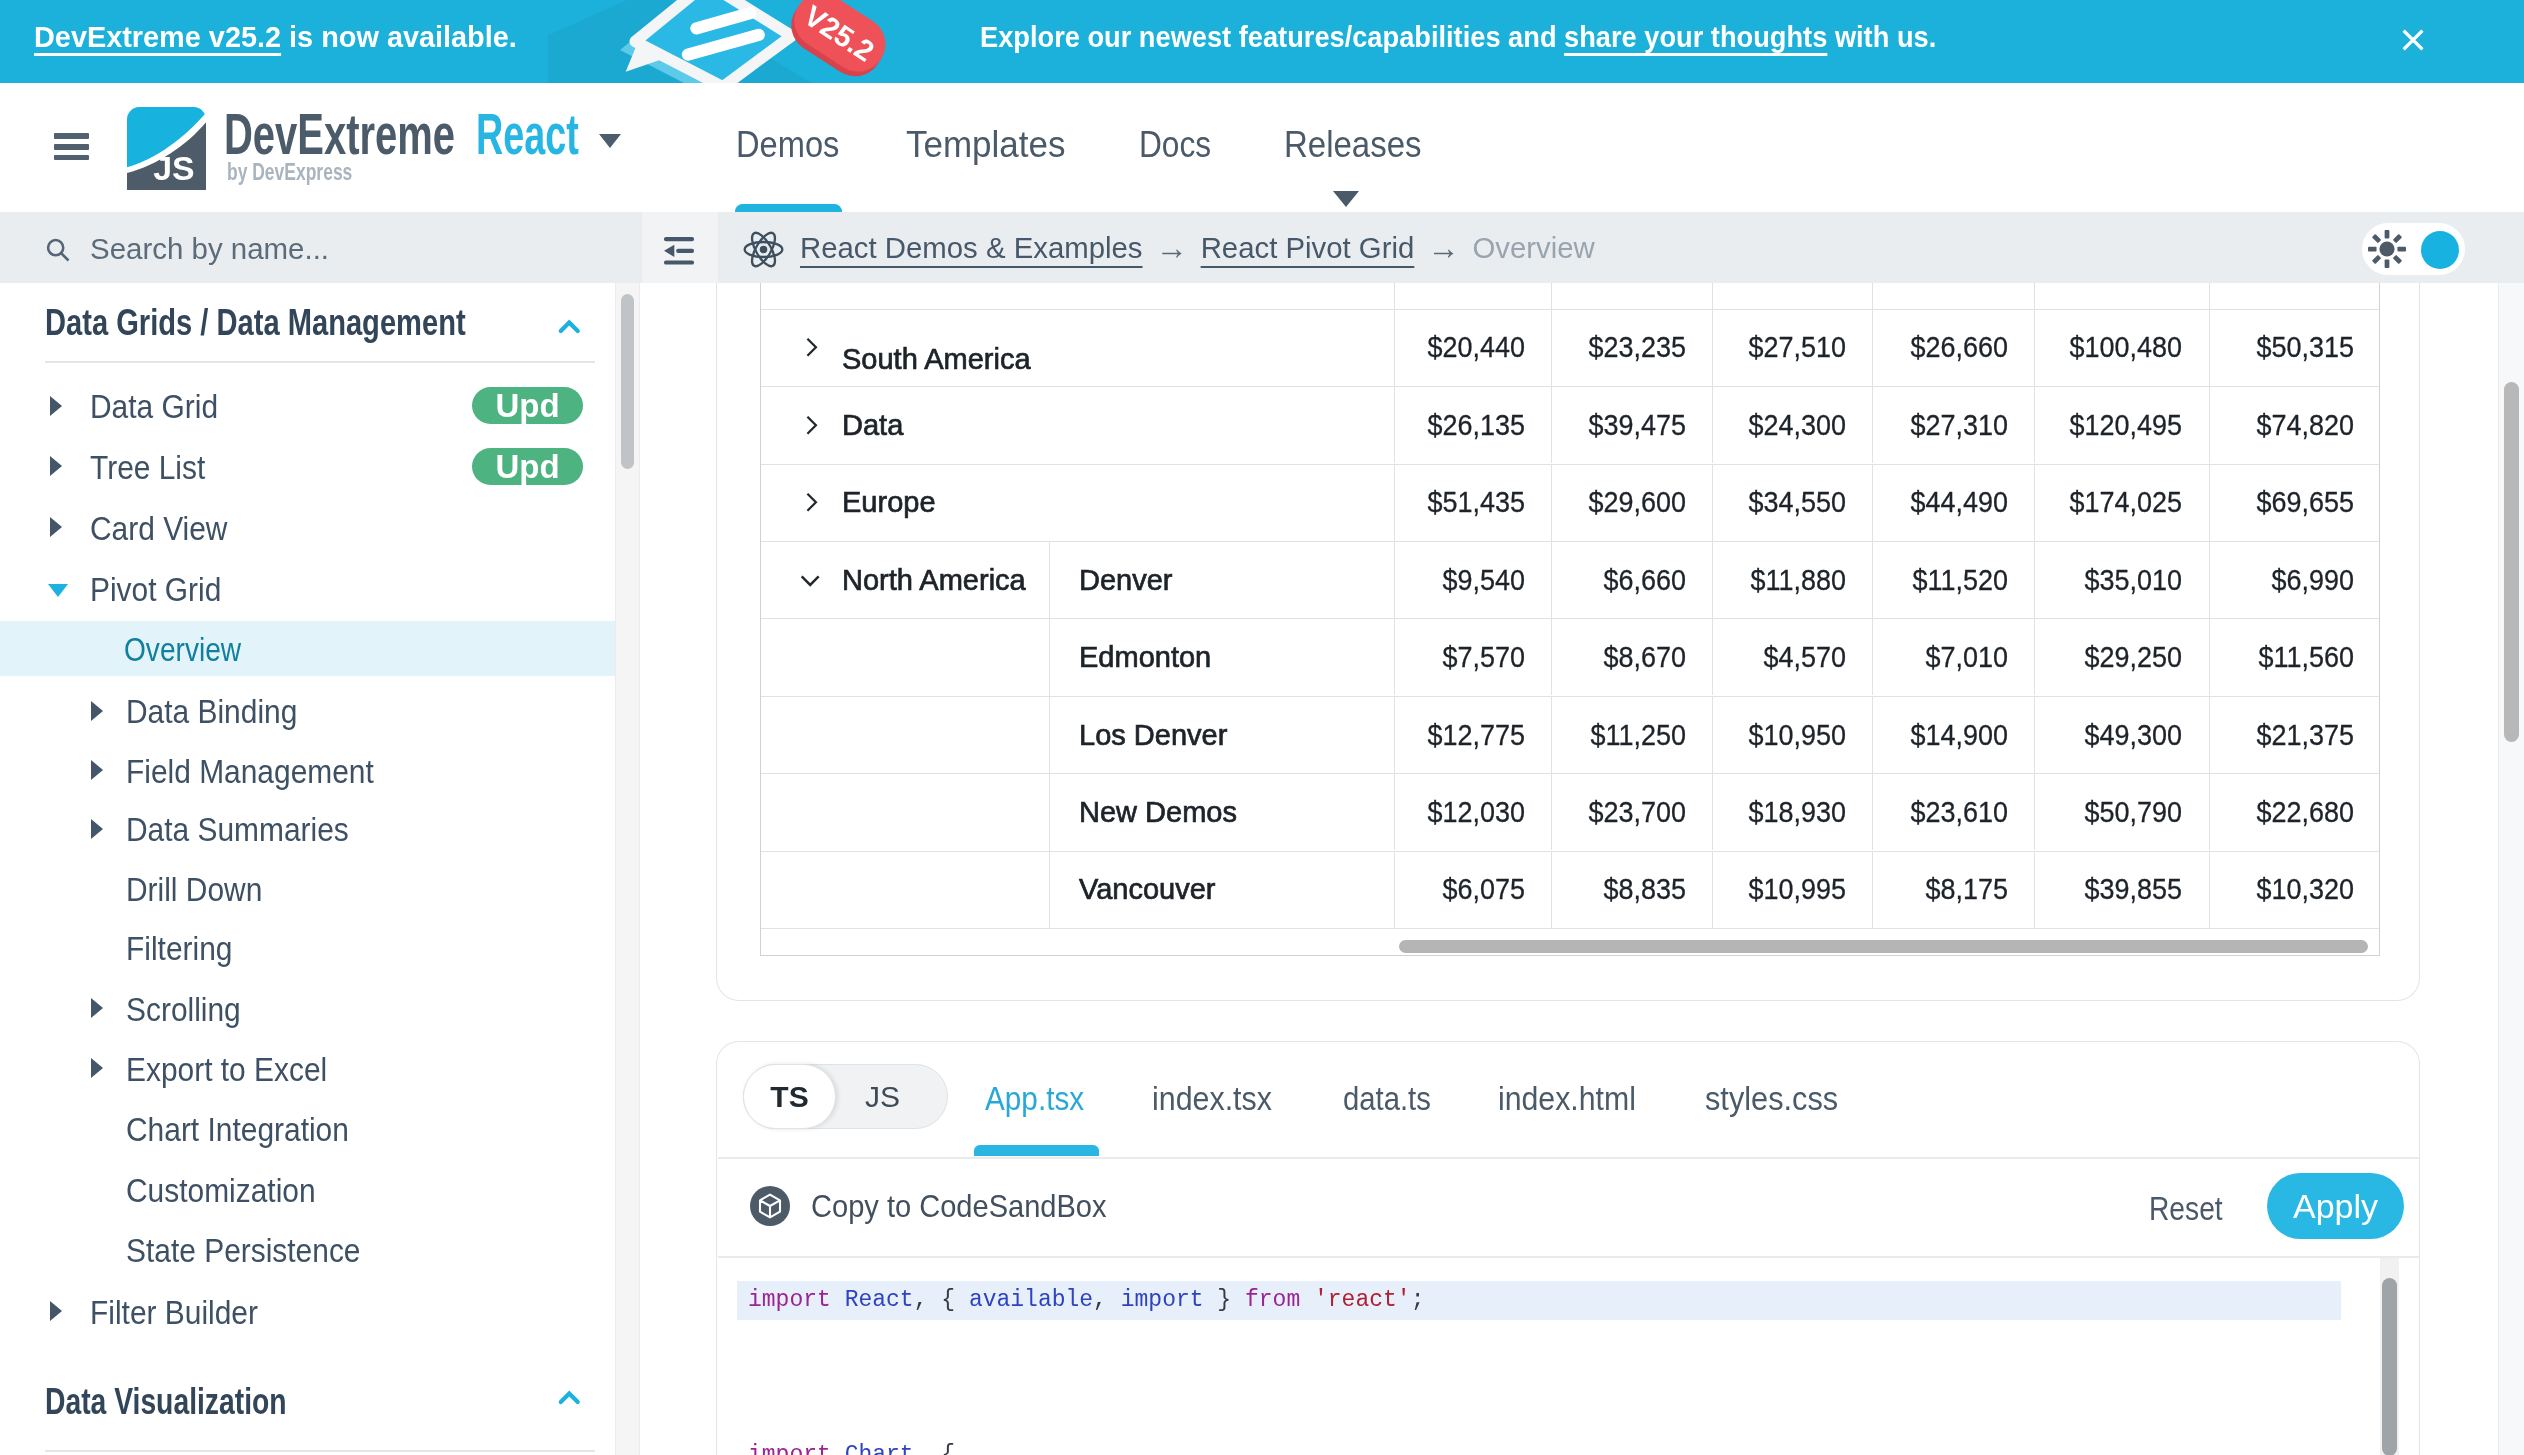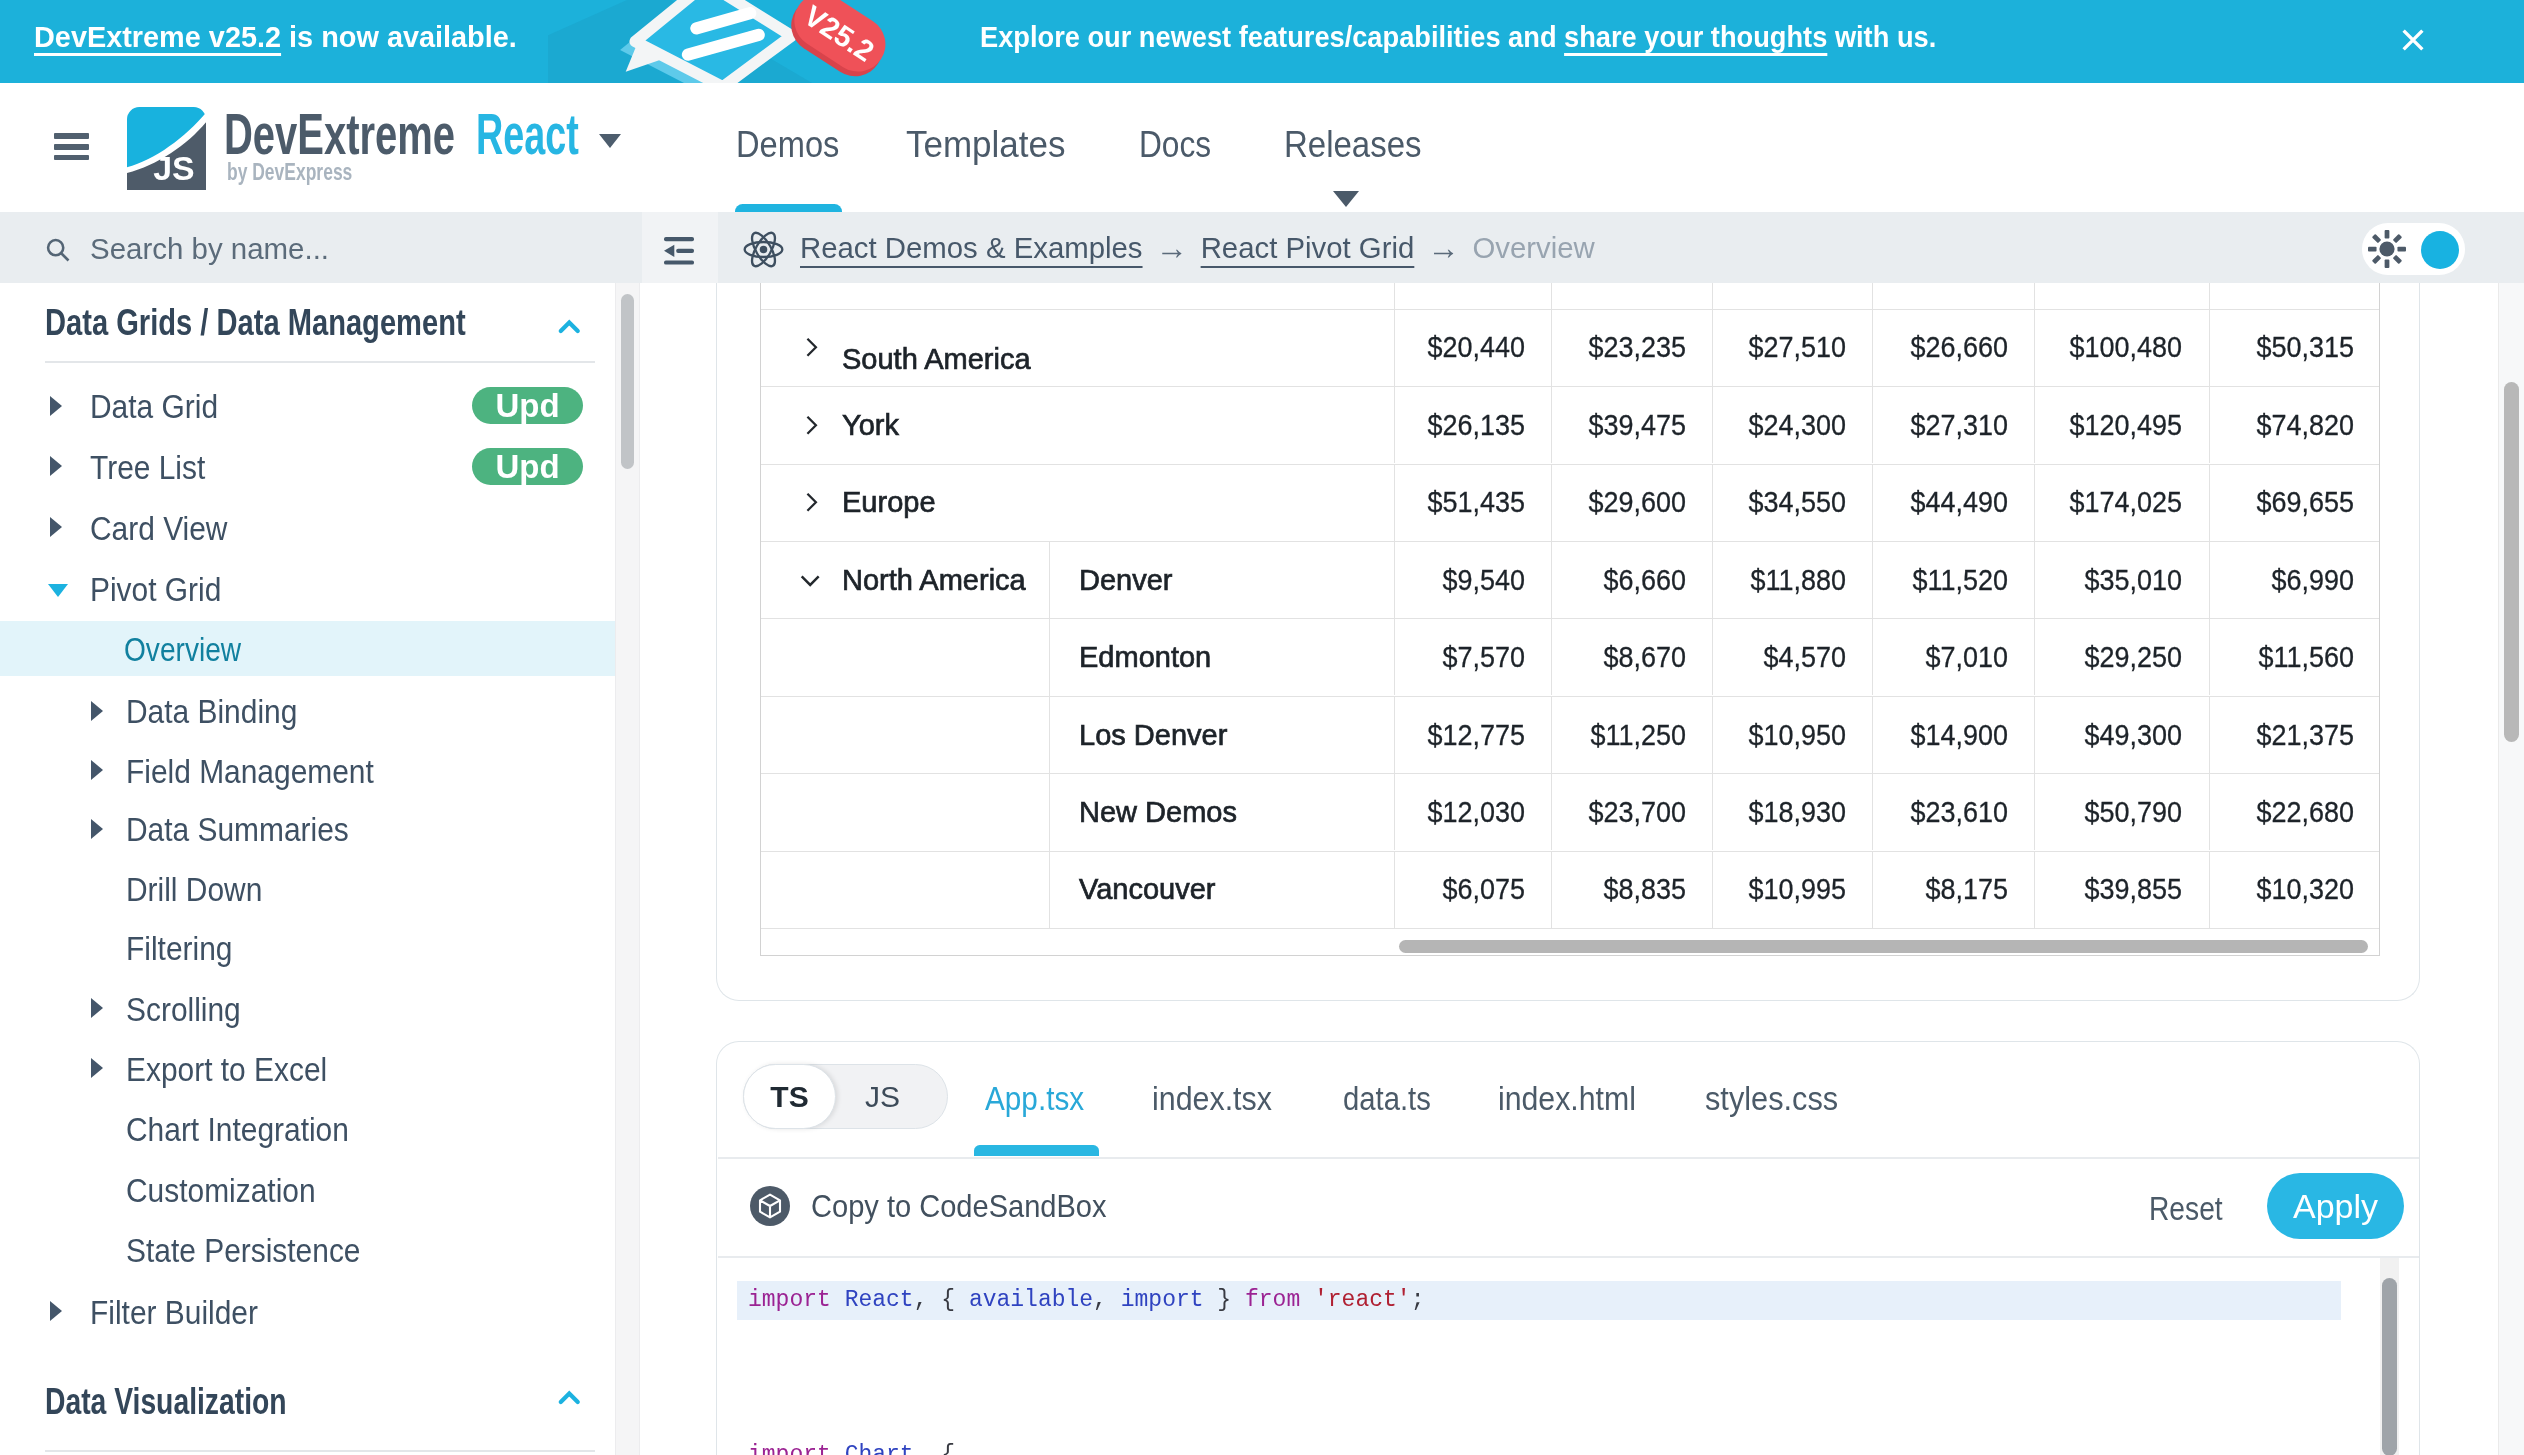--- a/index.html
+++ b/index.html
@@ -242,21 +242,21 @@
       <div class="abs" style="left:1712px; top:386px; width:0.9px; height:77px; background:#e2e2e2;"></div>
       <div class="abs" style="left:1872px; top:386px; width:0.9px; height:77px; background:#e2e2e2;"></div>
       <div class="abs" style="left:2034px; top:386px; width:0.9px; height:77px; background:#e2e2e2;"></div>
       <div class="abs" style="left:2209px; top:386px; width:0.9px; height:77px; background:#e2e2e2;"></div>
       <div class="money abs" style="left: 1403px; top: 408px; width: 122px; transform: scaleX(0.93);">$26,135</div>
       <div class="money abs" style="left: 1561px; top: 408px; width: 125px; transform: scaleX(0.93);">$39,475</div>
       <div class="money abs" style="left: 1721px; top: 408px; width: 125px; transform: scaleX(0.93);">$24,300</div>
       <div class="money abs" style="left: 1882px; top: 408px; width: 126px; transform: scaleX(0.93);">$27,310</div>
       <div class="money abs" style="left: 2043px; top: 408px; width: 139px; transform: scaleX(0.93);">$120,495</div>
       <div class="money abs" style="left: 2218px; top: 408px; width: 136px; transform: scaleX(0.93);">$74,820</div>
-      <div class="rowlab abs" style="left:842px; top:408px;">York</div>
+      <div class="rowlab abs" style="left:842px; top:408px;">Data</div>
       <svg class="abs" style="left:798px; top:412px;" width="26.4" height="26.4" viewBox="0 0 28 28">
         <path d="M10 5 L19 14 L10 23" stroke="#23282d" stroke-width="2.4" fill="none"></path>
       </svg>
       <div class="abs" style="left:761px; top:464px; width:1618px; height:0.9px; background:#e2e2e2;"></div>
       <div class="abs" style="left:1394px; top:464px; width:0.9px; height:77px; background:#e2e2e2;"></div>
       <div class="abs" style="left:1551px; top:464px; width:0.9px; height:77px; background:#e2e2e2;"></div>
       <div class="abs" style="left:1712px; top:464px; width:0.9px; height:77px; background:#e2e2e2;"></div>
       <div class="abs" style="left:1872px; top:464px; width:0.9px; height:77px; background:#e2e2e2;"></div>
       <div class="abs" style="left:2034px; top:464px; width:0.9px; height:77px; background:#e2e2e2;"></div>
       <div class="abs" style="left:2209px; top:464px; width:0.9px; height:77px; background:#e2e2e2;"></div>

